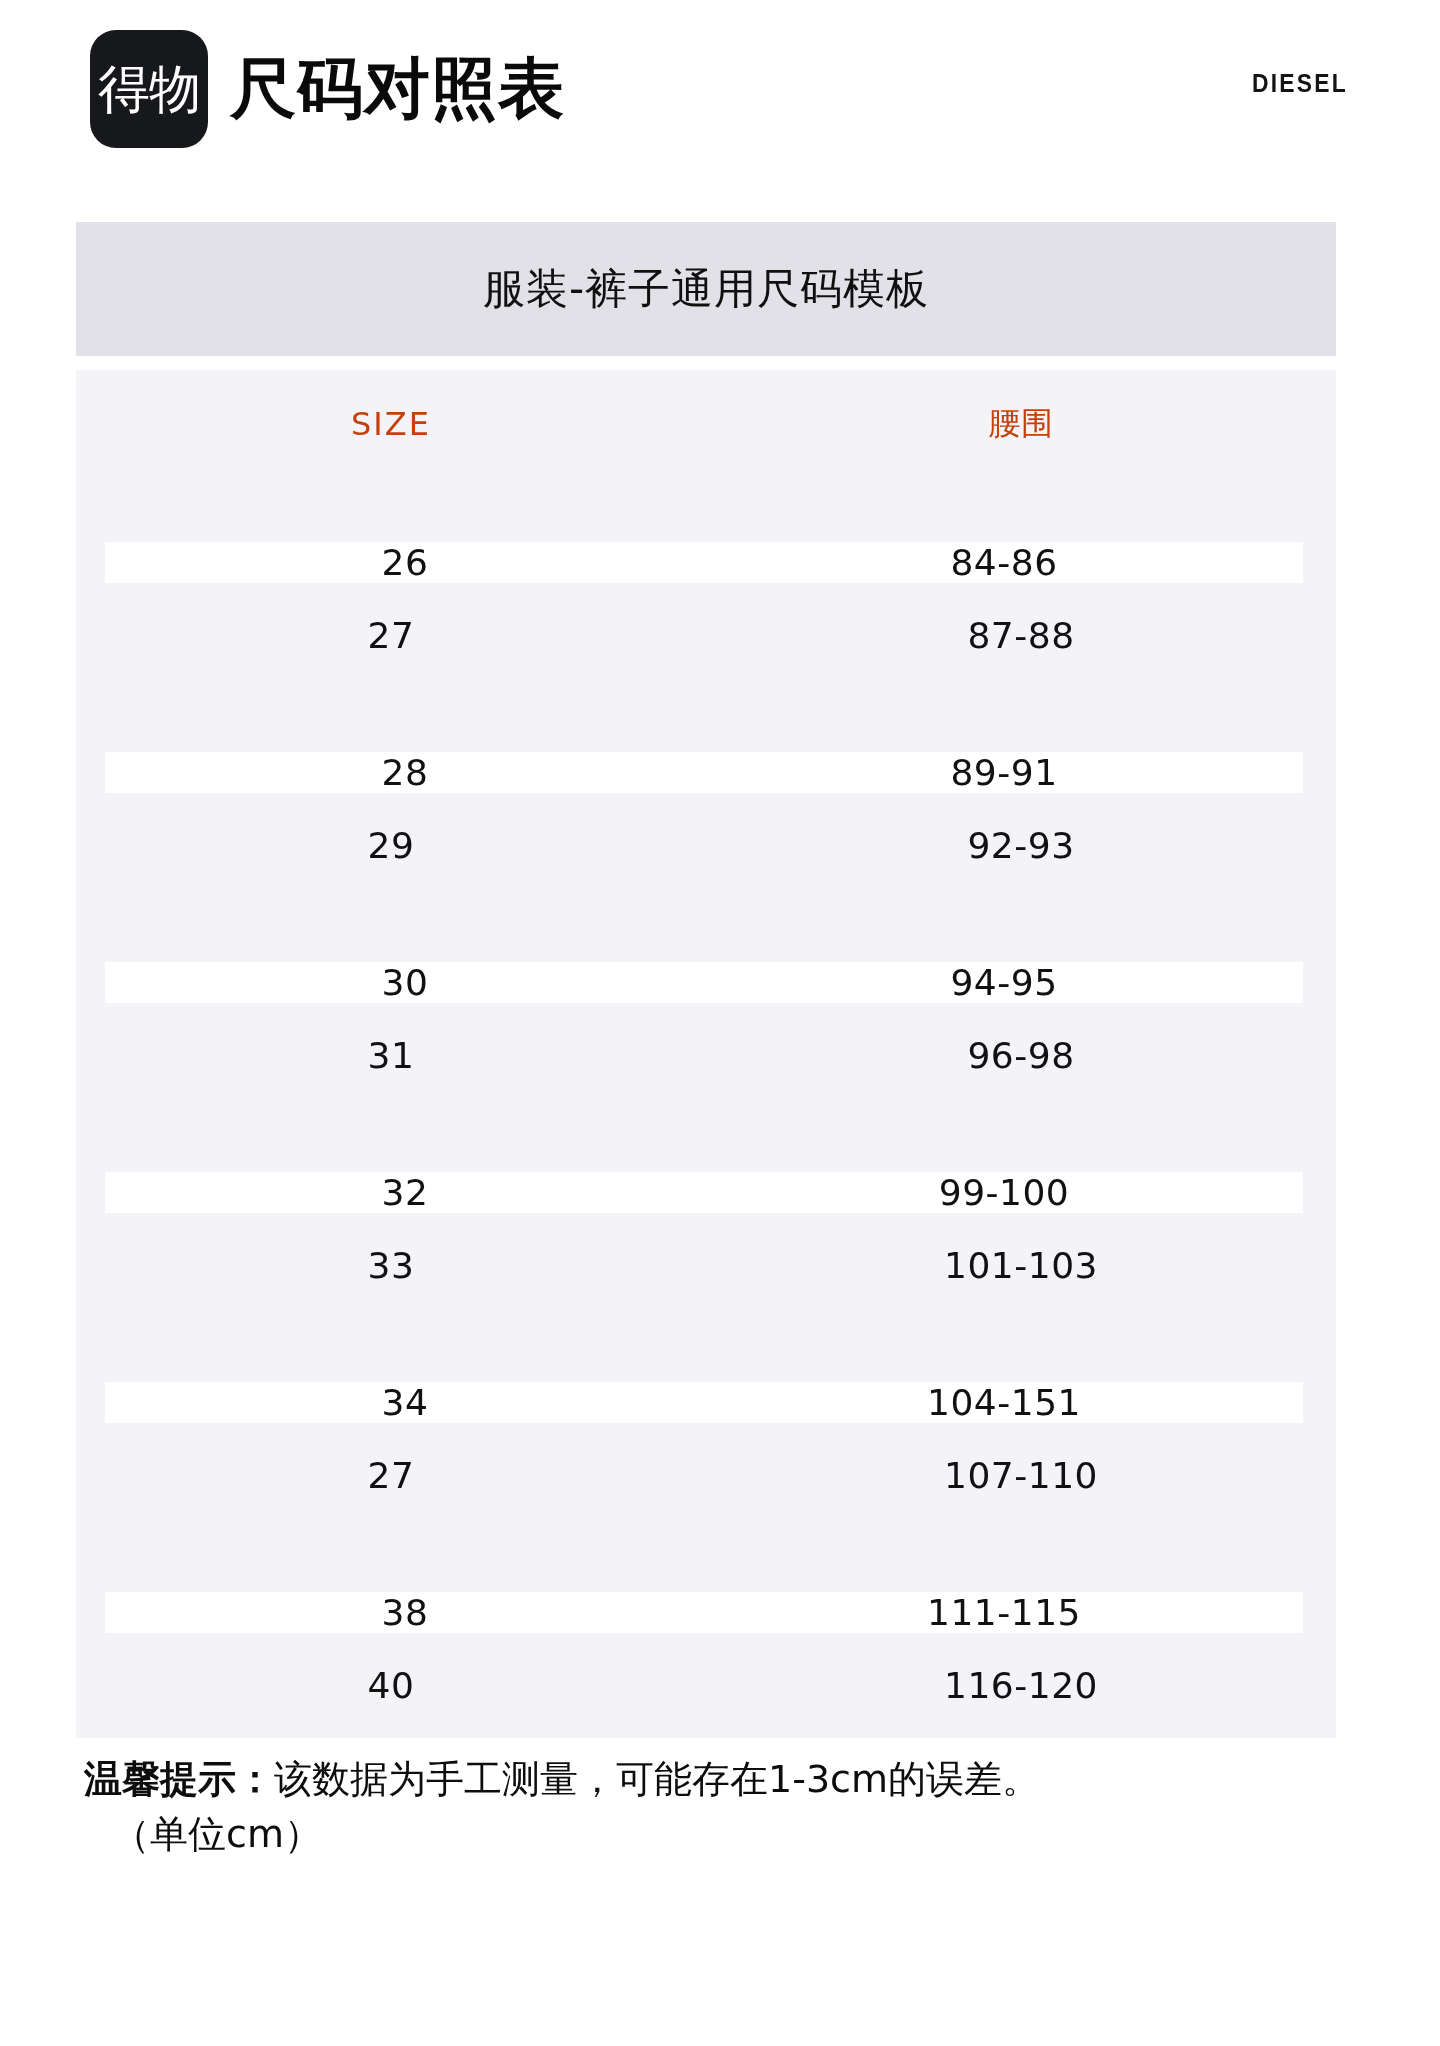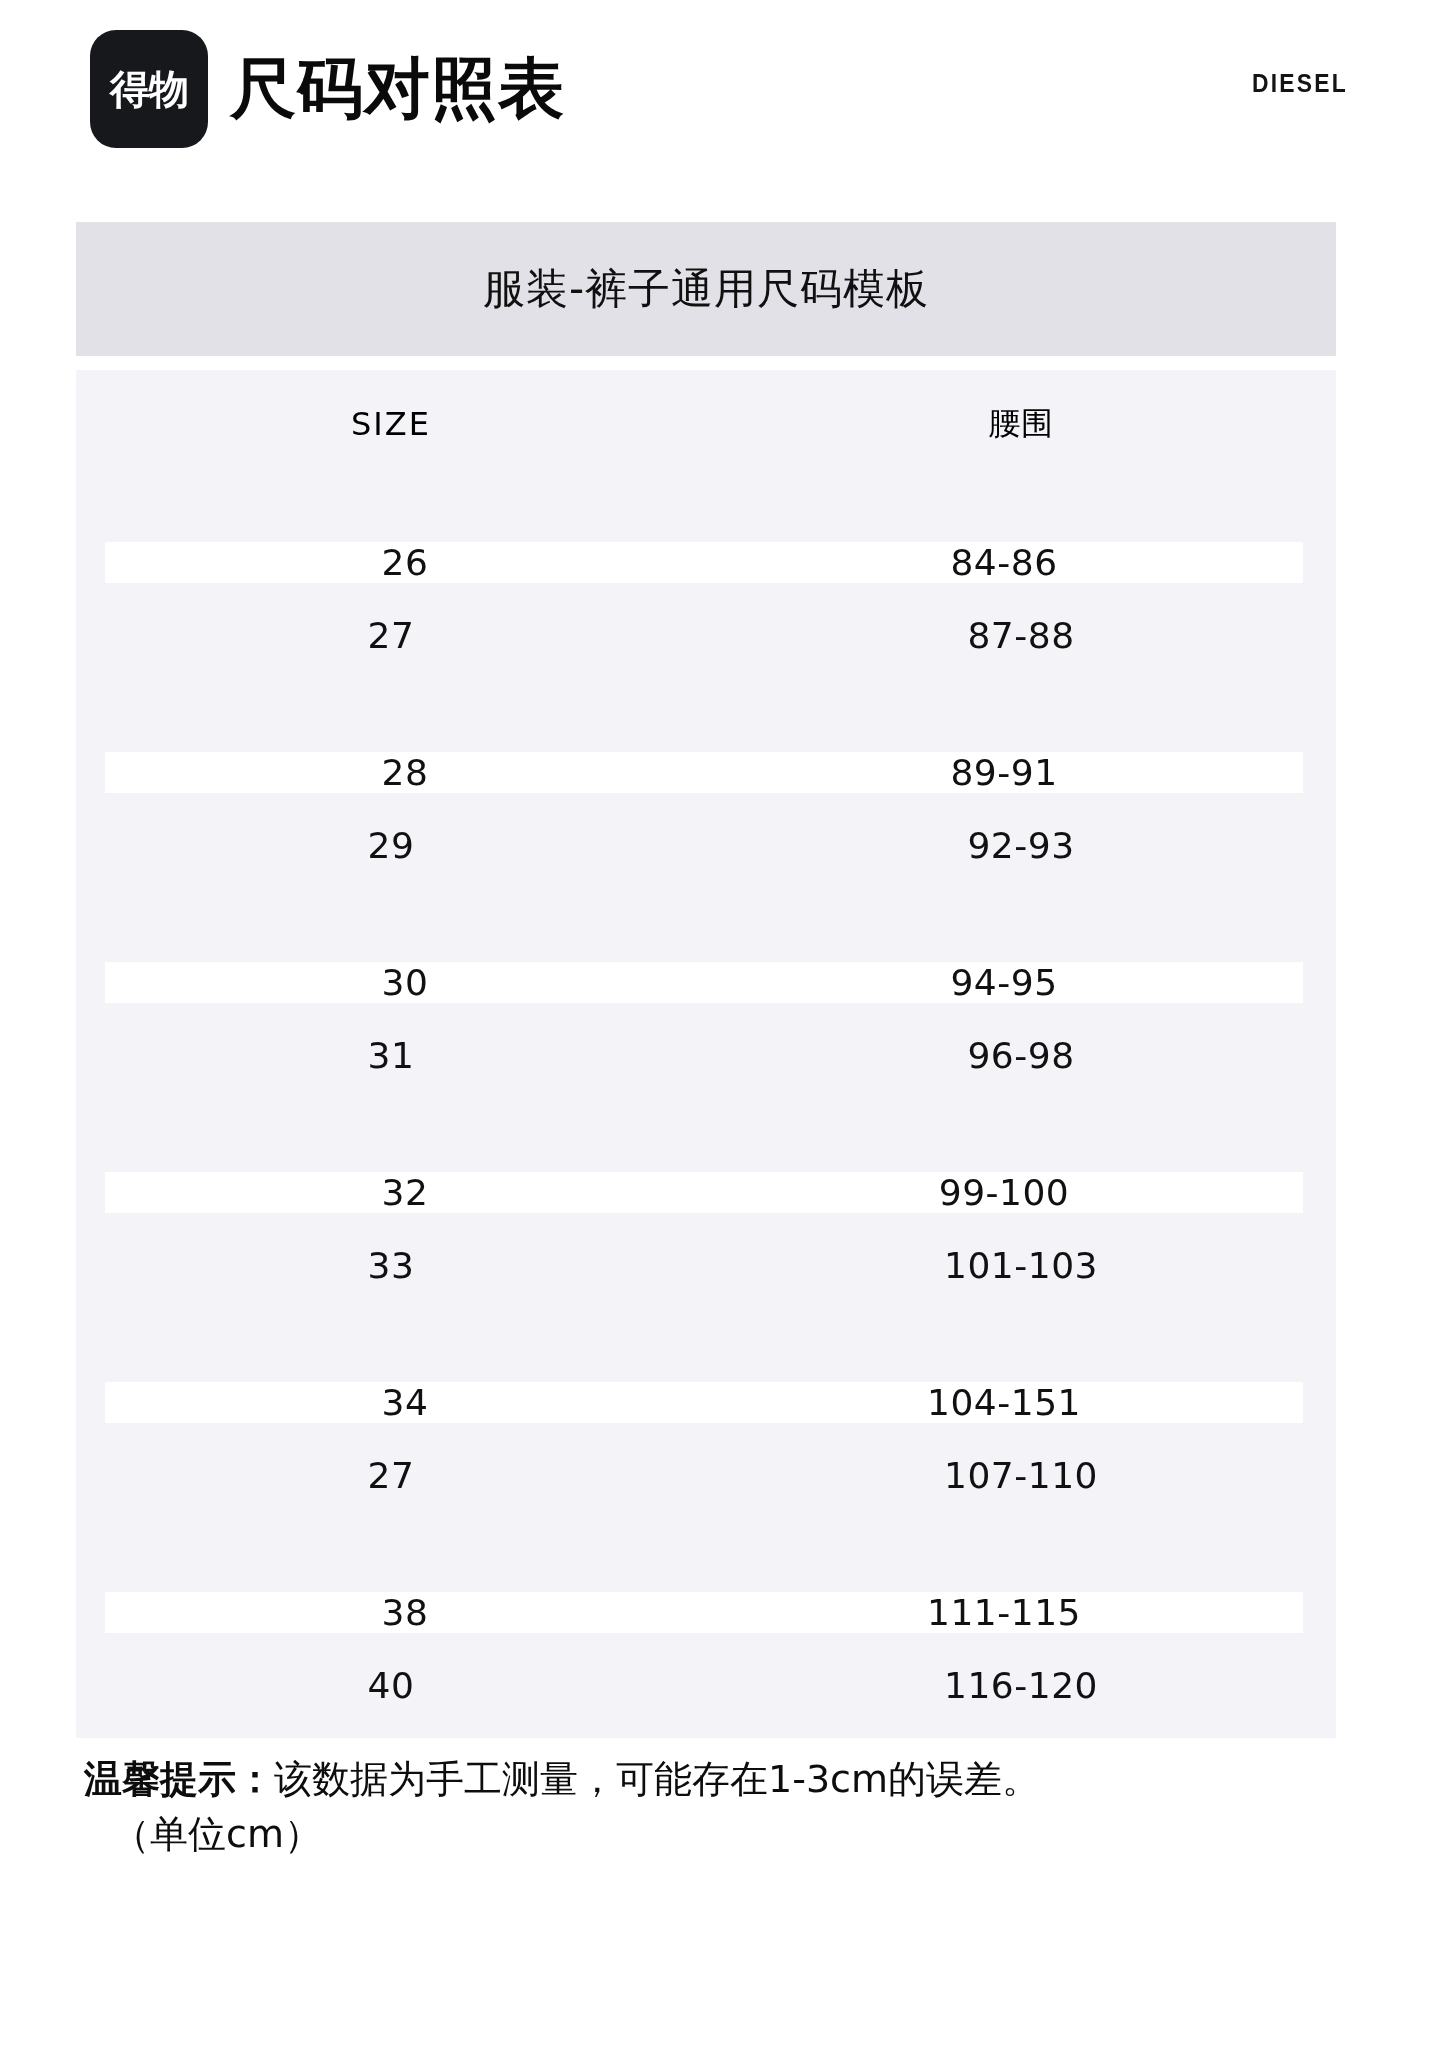--- a/index.html
+++ b/index.html
@@ -44,23 +44,23 @@
     height: 118px;
     border-radius: 26px;
     background: #17181c;
     display: flex;
     align-items: center;
     justify-content: center;
     flex: none;
   }
   .logo-badge span {
     color: #ffffff;
-    font-size: 40px;
+    font-size: 52px;
     line-height: 1;
-    font-weight: 700;
+    font-weight: 400;
     letter-spacing: -1px;
     font-family: "DejaVu Sans", "Liberation Sans", sans-serif;
   }
   .page-title {
     font-size: 66px;
     line-height: 1;
     font-weight: 700;
     color: #0a0a0a;
     letter-spacing: 1px;
     white-space: nowrap;
@@ -137,21 +137,21 @@
   .trow.zebra-white .tcell.c1 {
     margin: 0 0 0 29px;
     flex: 0 0 calc(50% - 30px);
   }
   .trow.zebra-white .tcell.c2 {
     margin: 0 33px 0 0;
     flex: 0 0 calc(50% - 32px);
   }
   .trow.head .tcell {
     font-size: 32px;
-    color: #000000;
+    color: #c2410c;
     font-weight: 400;
   }
   .trow.head .tcell.c1 {
     letter-spacing: 2px;
   }
 
   
   .note {
     position: absolute;
     left: 84px;

